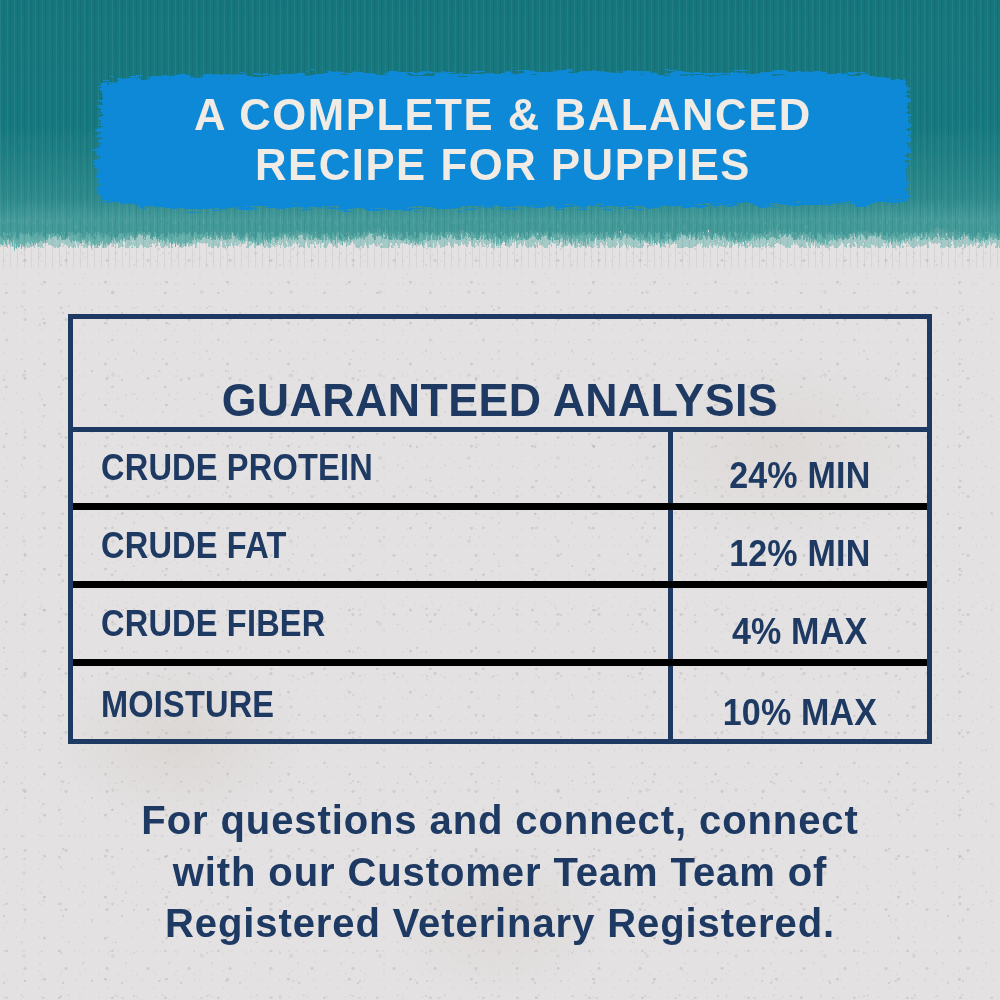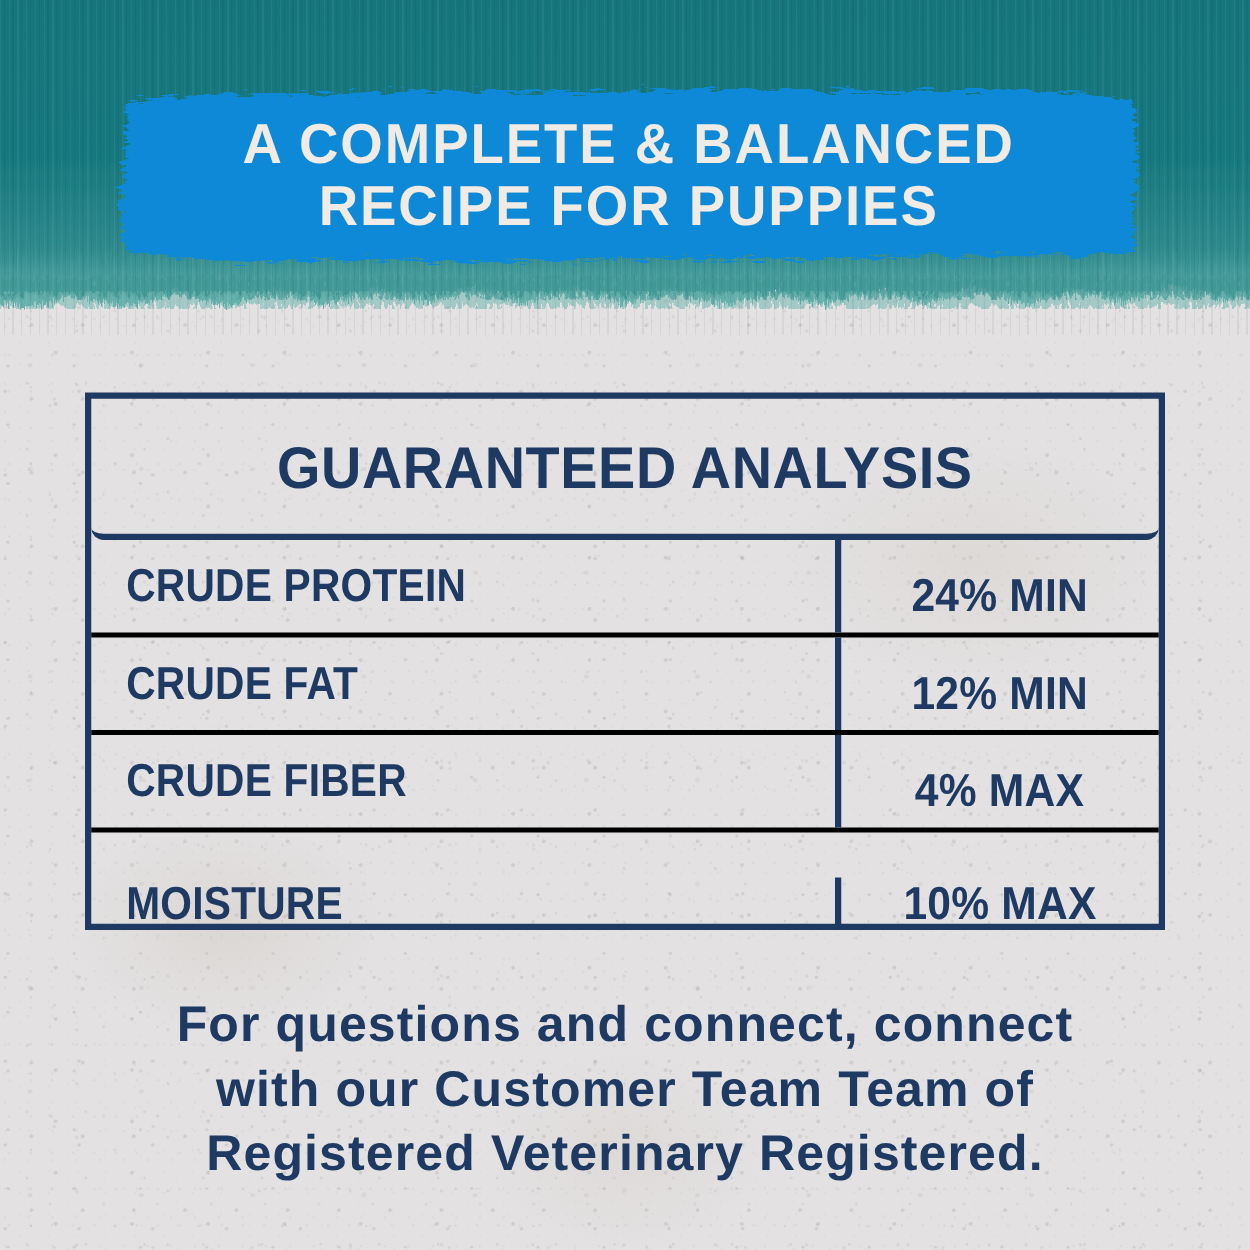--- a/index.html
+++ b/index.html
@@ -120,43 +120,42 @@
     width: 864px; height: 430px;
     border: 5px solid #1e3a63;
     box-sizing: border-box;
   }
   .ga-title-row {
     position: relative;
     height: 113px;
     box-sizing: border-box;
     border-bottom: 5px solid #1e3a63;
     display: flex;
-    align-items: center;
+    align-items: flex-end;
     justify-content: center;
-    border-radius: 10px;
   }
   .ga-title {
     color: #1e3a63;
     font-family: "Liberation Sans Narrow", "Liberation Sans", sans-serif;
     font-weight: bold;
     font-size: 47px;
     letter-spacing: 0.5px;
     transform: scaleX(0.95);
     white-space: nowrap;
   }
   .ga-rows {
     position: relative;
   }
   .ga-row {
     display: flex;
     height: 78px;
     box-sizing: border-box;
-    border-bottom: 4px solid #000000;
-  }
-  .ga-row.last { border-bottom: none; align-items: flex-end; }
+    border-bottom: 7px solid #000000;
+  }
+  .ga-row.last { border-bottom: none; }
   .ga-cell-name {
     flex: 0 0 600px;
     box-sizing: border-box;
     border-right: 5px solid #1e3a63;
     display: flex;
     align-items: center;
     padding-left: 28px;
     color: #1e3a63;
     font-family: "Liberation Sans Narrow", "Liberation Sans", sans-serif;
     font-weight: bold;

